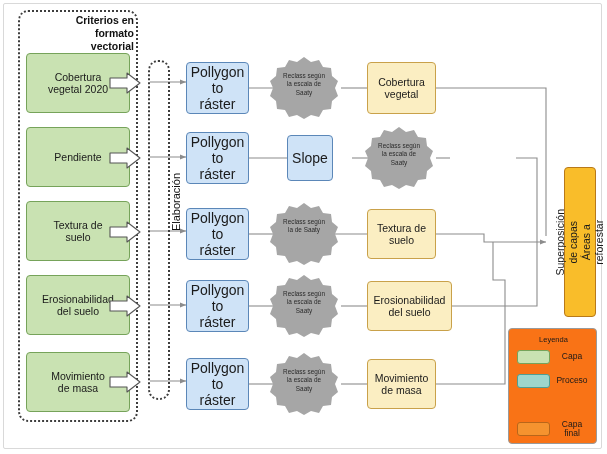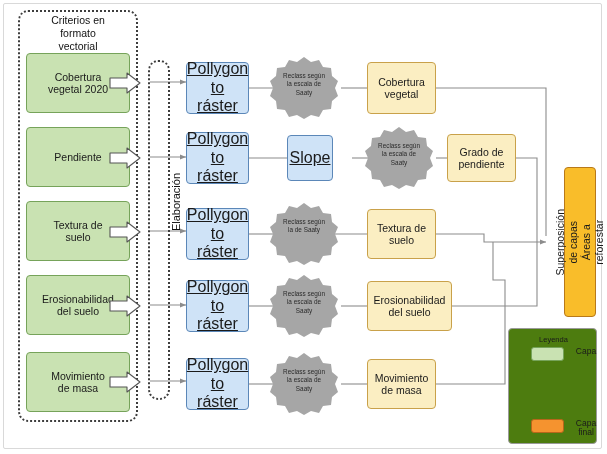--- a/index.html
+++ b/index.html
@@ -49,22 +49,21 @@
     color: #1a1a1a;
   }
   .layer-box {
     background: #c9e2b2;
     border: 1px solid #76a35a;
     font-size: 10.5px;
   }
   .proc-box {
     background: #cfe3f7;
     border: 1px solid #5b87b8;
-    font-size: 16px;
-    text-decoration: underline;
+    font-size: 14px;
   }
   .result-box {
     background: #fbeec2;
     border: 1px solid #c9a14a;
     font-size: 10.5px;
   }
   .final-box {
     position: absolute;
     box-sizing: border-box;
     background: #f9bd2a;
@@ -87,23 +86,23 @@
     box-sizing: border-box;
     border: 2px dotted #3d3d3d;
     border-radius: 10px;
     background: transparent;
   }
   #criteria-title {
     position: absolute;
     left: 22px;
     top: 14px;
     width: 112px;
-    text-align: center;
+    text-align: right;
     font-size: 10.5px;
-    font-weight: normal;
+    font-weight: bold;
     line-height: 1.22;
     white-space: pre-line;
     color: #111111;
   }
   #elaboracion-label {
     position: absolute;
     left: 131px;
     top: 196px;
     width: 90px;
     text-align: center;
@@ -138,40 +137,40 @@
     width: 32px;
     height: 22px;
   }
   #legend {
     position: absolute;
     left: 508px;
     top: 328px;
     width: 89px;
     height: 116px;
     box-sizing: border-box;
-    background: #4d7c0f;
+    background: #f97316;
     border: 1px solid #9a9a9a;
     border-radius: 4px;
   }
   #legend-title {
     position: absolute;
     left: 0;
     top: 6px;
     width: 89px;
     text-align: center;
     font-size: 7.5px;
     color: #1a1a1a;
   }
   .legend-row {
     position: absolute;
-    left: 22px;
+    left: 8px;
     width: 77px;
     height: 20px;
     display: flex;
-    align-items: flex-start;
+    align-items: center;
   }
   .legend-swatch {
     width: 33px;
     height: 14px;
     border-radius: 3px;
     box-sizing: border-box;
     flex: none;
   }
   .legend-text {
     flex: 1;
@@ -289,22 +288,20 @@
 ráster</div>
   <div class="node proc-box" style="left:287px; top:135px; width:46px; height:46px;">Slope</div>
   <div class="gear" style="left:362px; top:125px;">
     <svg width="74" height="66" viewBox="0 0 74 66" xmlns="http://www.w3.org/2000/svg">
       <path d="M37 2 L44 7 L52 5 L56 12 L64 13 L65 21 L71 26 L68 33 L71 41 L65 46 L64 54 L56 55 L52 62 L44 60 L37 64 L30 60 L22 62 L18 55 L10 54 L9 46 L3 41 L6 33 L3 26 L9 21 L10 13 L18 12 L22 5 L30 7 z" fill="#a6a6a6"></path>
     </svg>
     <div class="gear-label">Reclass según
 la escala de
 Saaty</div>
   </div>
-  <div class="node result-box" style="left:447px; top:134px; width:69px; height:48px;">Grado de
-pendiente</div>
 
   <div class="node proc-box" style="left:186px; top:208px; width:63px; height:52px;">Pollygon to
 ráster</div>
   <div class="gear" style="left:267px; top:201px;">
     <svg width="74" height="66" viewBox="0 0 74 66" xmlns="http://www.w3.org/2000/svg">
       <path d="M37 2 L44 7 L52 5 L56 12 L64 13 L65 21 L71 26 L68 33 L71 41 L65 46 L64 54 L56 55 L52 62 L44 60 L37 64 L30 60 L22 62 L18 55 L10 54 L9 46 L3 41 L6 33 L3 26 L9 21 L10 13 L18 12 L22 5 L30 7 z" fill="#a6a6a6"></path>
     </svg>
     <div class="gear-label">Reclass según
 la  de Saaty</div>
   </div>
@@ -343,20 +340,24 @@
   </div>
 
   <div id="legend">
     <div id="legend-title">Leyenda</div>
 
     <div class="legend-row" style="top:18px;">
       <span class="legend-swatch" style="background:#c9e2b2; border:1px solid #76a35a;"></span>
       <span class="legend-text">Capa</span>
     </div>
 
+    <div class="legend-row" style="top:42px;">
+      <span class="legend-swatch" style="background:#9ed6cc; border:1px solid #4f9e92;"></span>
+      <span class="legend-text">Proceso</span>
+    </div>
 
 
     <div class="legend-row" style="top:90px;">
       <span class="legend-swatch" style="background:#f5932f; border:1px solid #b8661a;"></span>
       <span class="legend-text">Capa
 final</span>
     </div>
   </div>
 
 </div>

